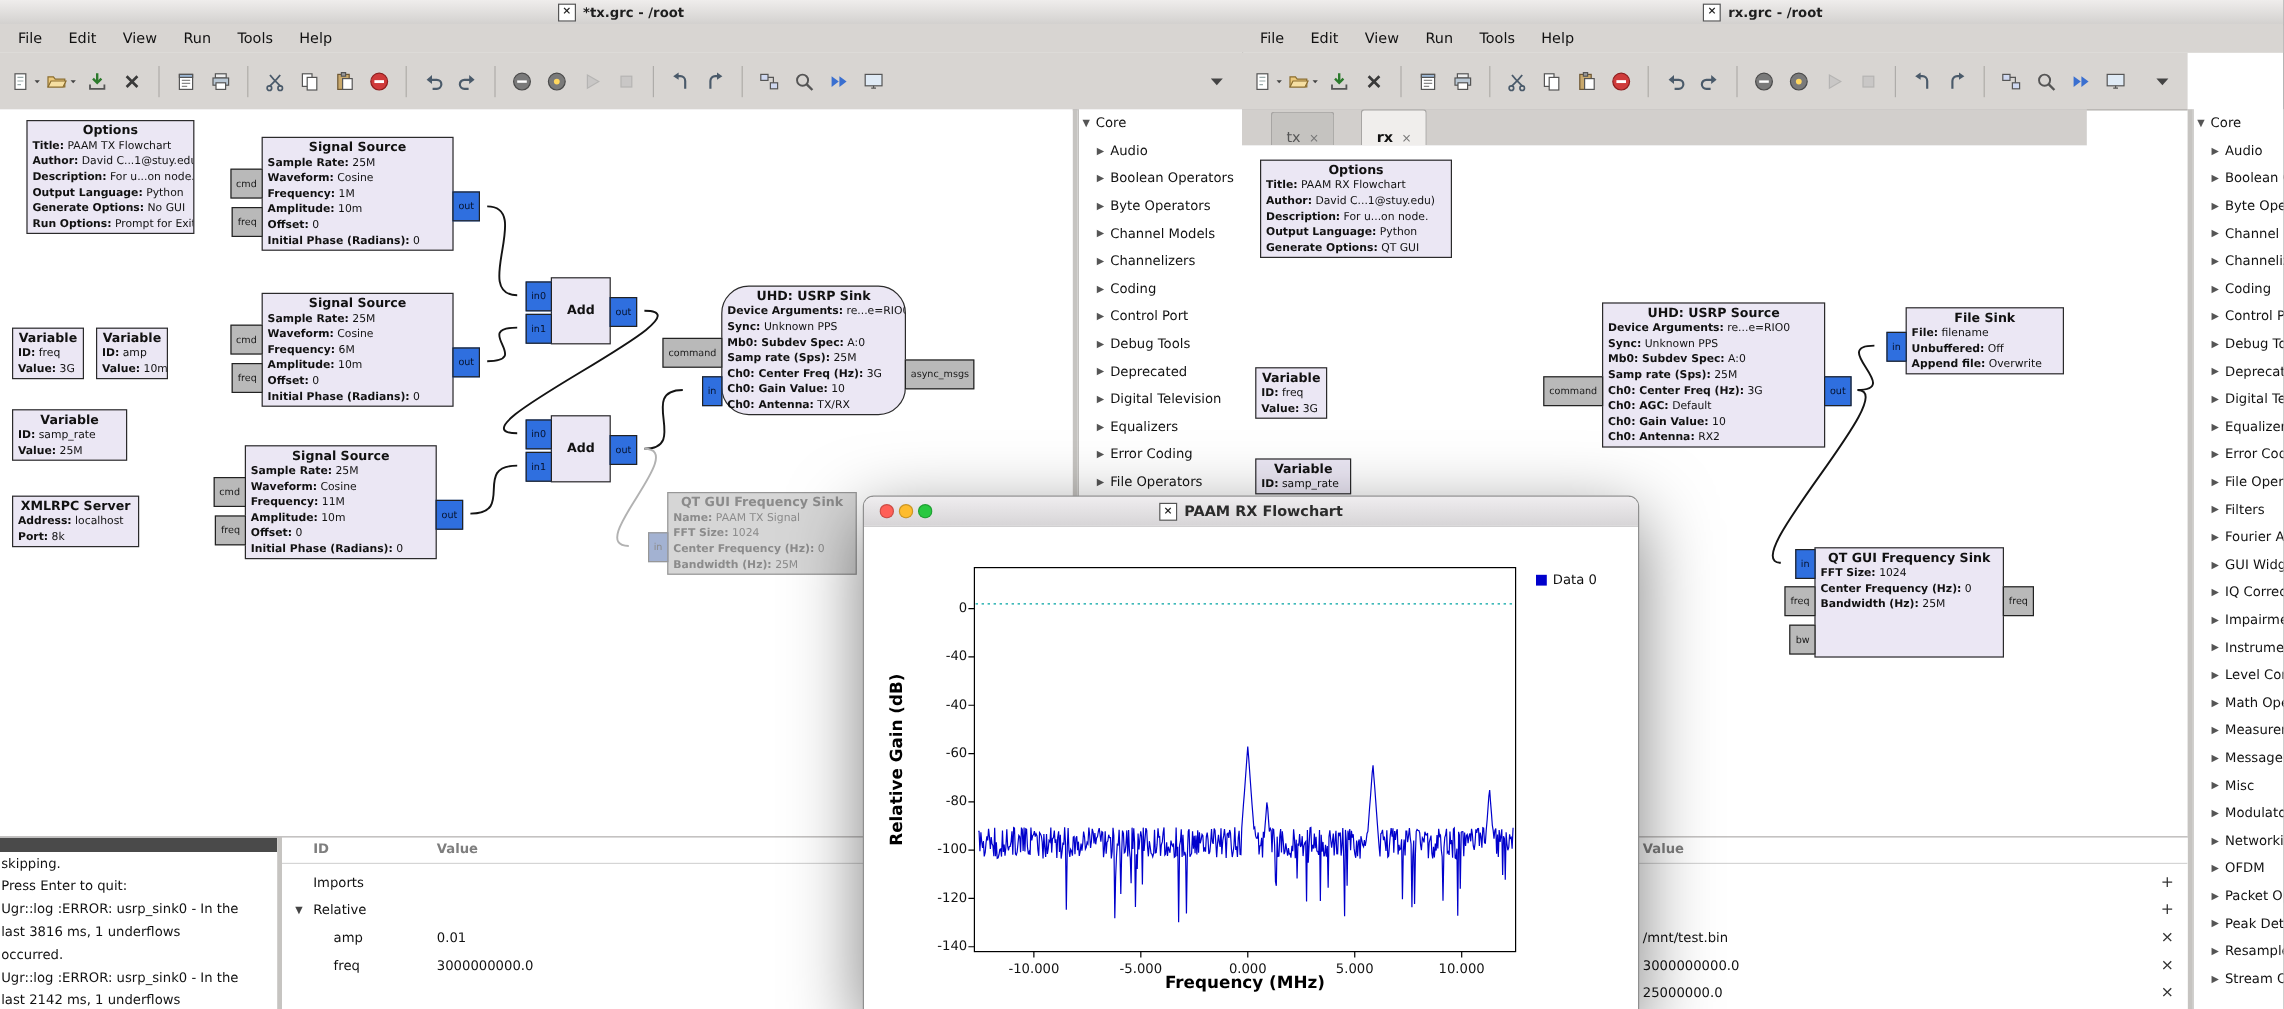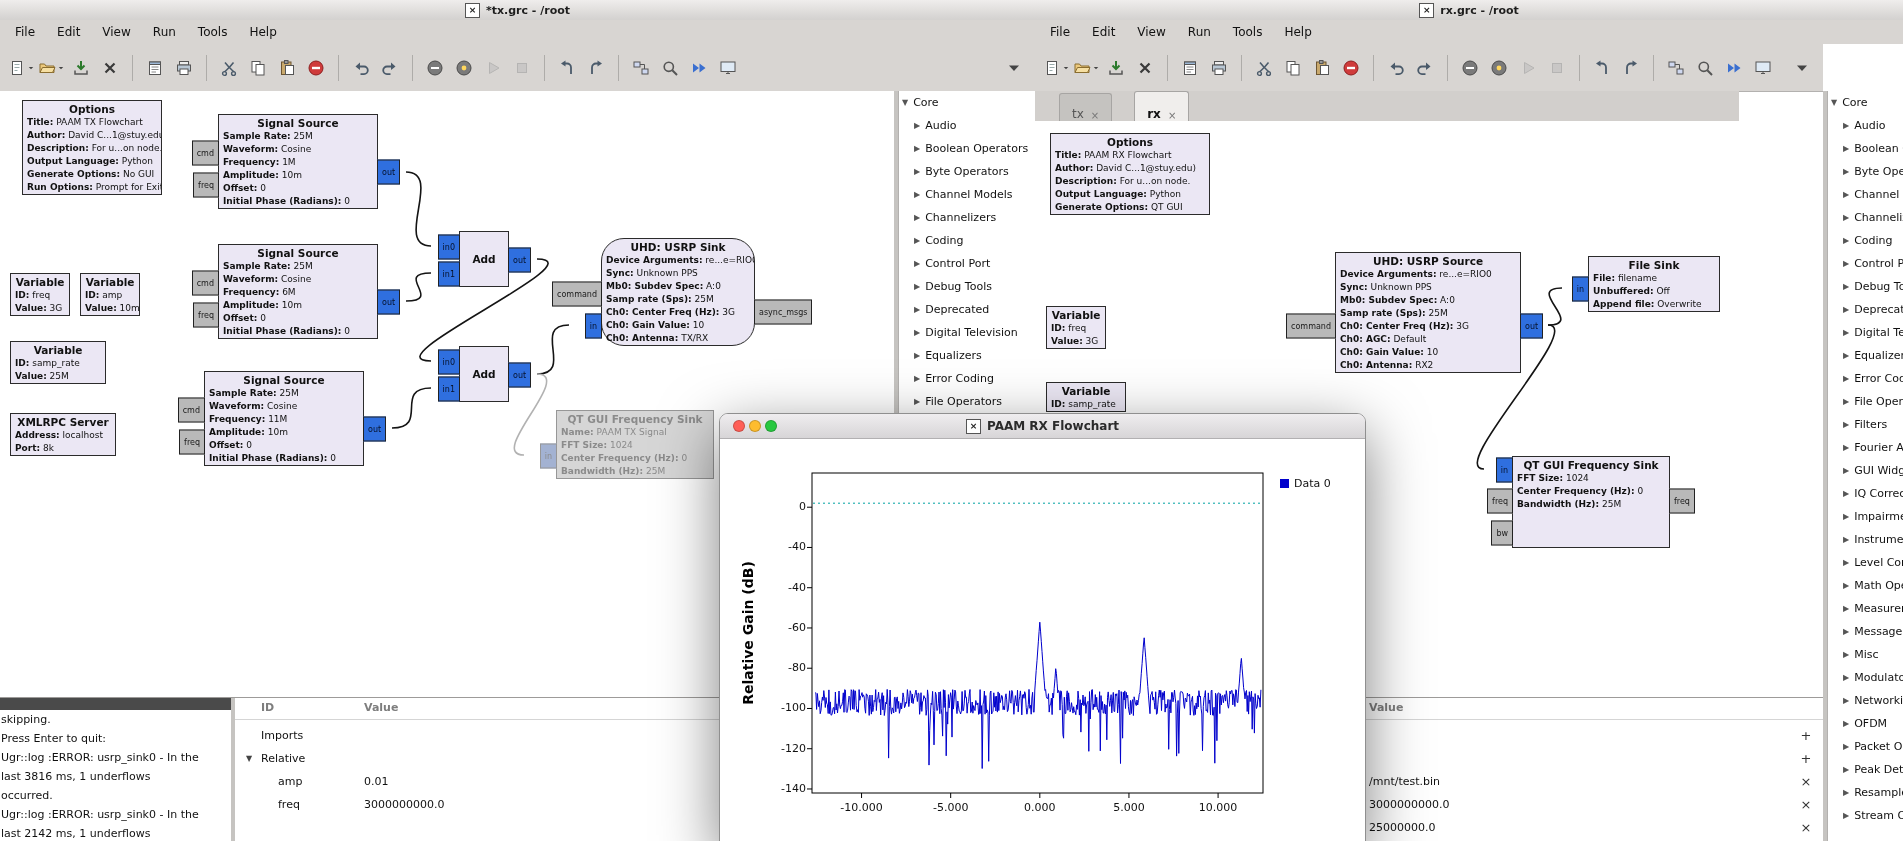--- a/index.html
+++ b/index.html
@@ -864,20 +864,21 @@
           <div class="ytick-label" style="left: 44px; top: 302.723px;">-120</div>
           <div class="ytick-label" style="left: 44px; top: 342.975px;">-140</div>
         </div>
       <div id="plot-xticks">
           <div class="xtick-label" style="left: 111.557px; top: 362px;">-10.000</div>
           <div class="xtick-label" style="left: 200.687px; top: 362px;">-5.000</div>
           <div class="xtick-label" style="left: 289.817px; top: 362px;">0.000</div>
           <div class="xtick-label" style="left: 378.948px; top: 362px;">5.000</div>
           <div class="xtick-label" style="left: 468.078px; top: 362px;">10.000</div>
         </div>
+      <div class="axis-xlabel">Frequency (MHz)</div>
       <div class="axis-ylabel">Relative Gain (dB)</div>
       <div class="legend">
         <span class="legend-swatch" id="legend-swatch" style="background: rgb(0, 0, 204);"></span>
         <span>Data 0</span>
       </div>
       
     </div>
   </div>
 
 </div>

